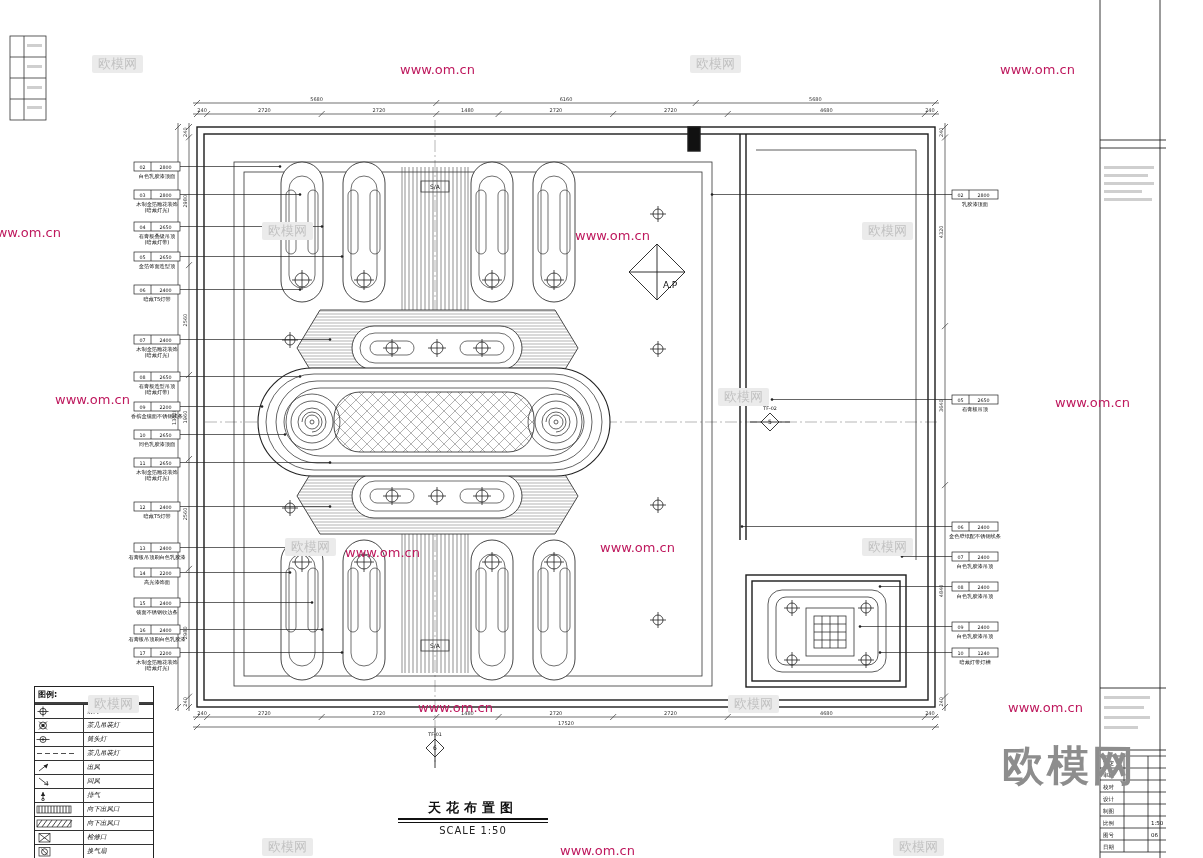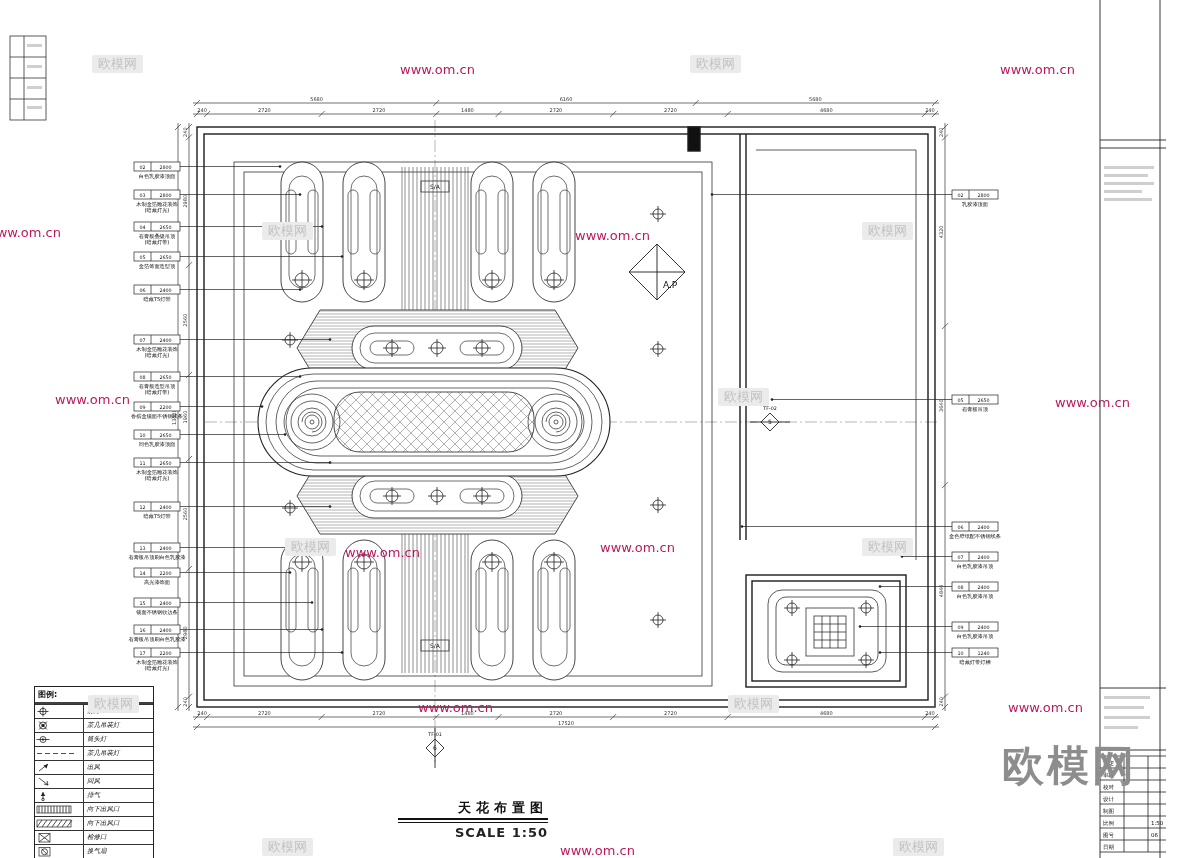--- a/index.html
+++ b/index.html
@@ -9,24 +9,24 @@
   .wm.chip{background:#ebebeb;color:#c2c2c2;padding:0 6px;border-radius:2px;}
   .brand{position:absolute;left:1002px;top:738px;font-size:42px;font-weight:bold;color:#8d8d8d;
          letter-spacing:3px;z-index:6;}
   svg.draw{position:absolute;left:0;top:0;z-index:2;}
   #legend{position:absolute;left:34px;top:686px;width:118px;border:1px solid #222;background:#fff;z-index:4;font-size:7px;}
   #legend .hdr{font-weight:bold;font-size:8px;padding:2px 3px;border-bottom:2px solid #404040;}
   #legend .row{display:flex;align-items:center;height:13px;border-top:1px solid #333;font-style:italic;}
   #legend .row:first-of-type{border-top:none;}
   #legend .sym{width:48px;border-right:1px solid #333;height:100%;display:flex;align-items:center;}
   #legend .lab{padding-left:3px;font-size:6.5px;white-space:nowrap;}
-  .dwg-title{position:absolute;left:398px;top:799px;width:150px;text-align:right;z-index:4;}
+  .dwg-title{position:absolute;left:398px;top:799px;width:150px;text-align:center;z-index:4;}
   .dwg-title .t{font-size:13px;font-weight:bold;letter-spacing:5px;border-bottom:2px solid #111;padding-bottom:1px;}
   .dwg-title .u{border-bottom:1px solid #111;height:2px;margin-bottom:2px;}
-  .dwg-title .s{font-size:13px;letter-spacing:1px;color:#222;font-weight:bold;}
+  .dwg-title .s{font-size:10px;letter-spacing:1px;color:#222;}
 </style>
 </head>
 <body>
 
 <div class="sheet">
 
   <span class="wm chip" style="left:92px;top:55px">欧模网</span>
   <span class="wm" style="left:400px;top:62px">www.om.cn</span>
   <span class="wm chip" style="left:690px;top:55px">欧模网</span>
   <span class="wm" style="left:1000px;top:62px">www.om.cn</span>

